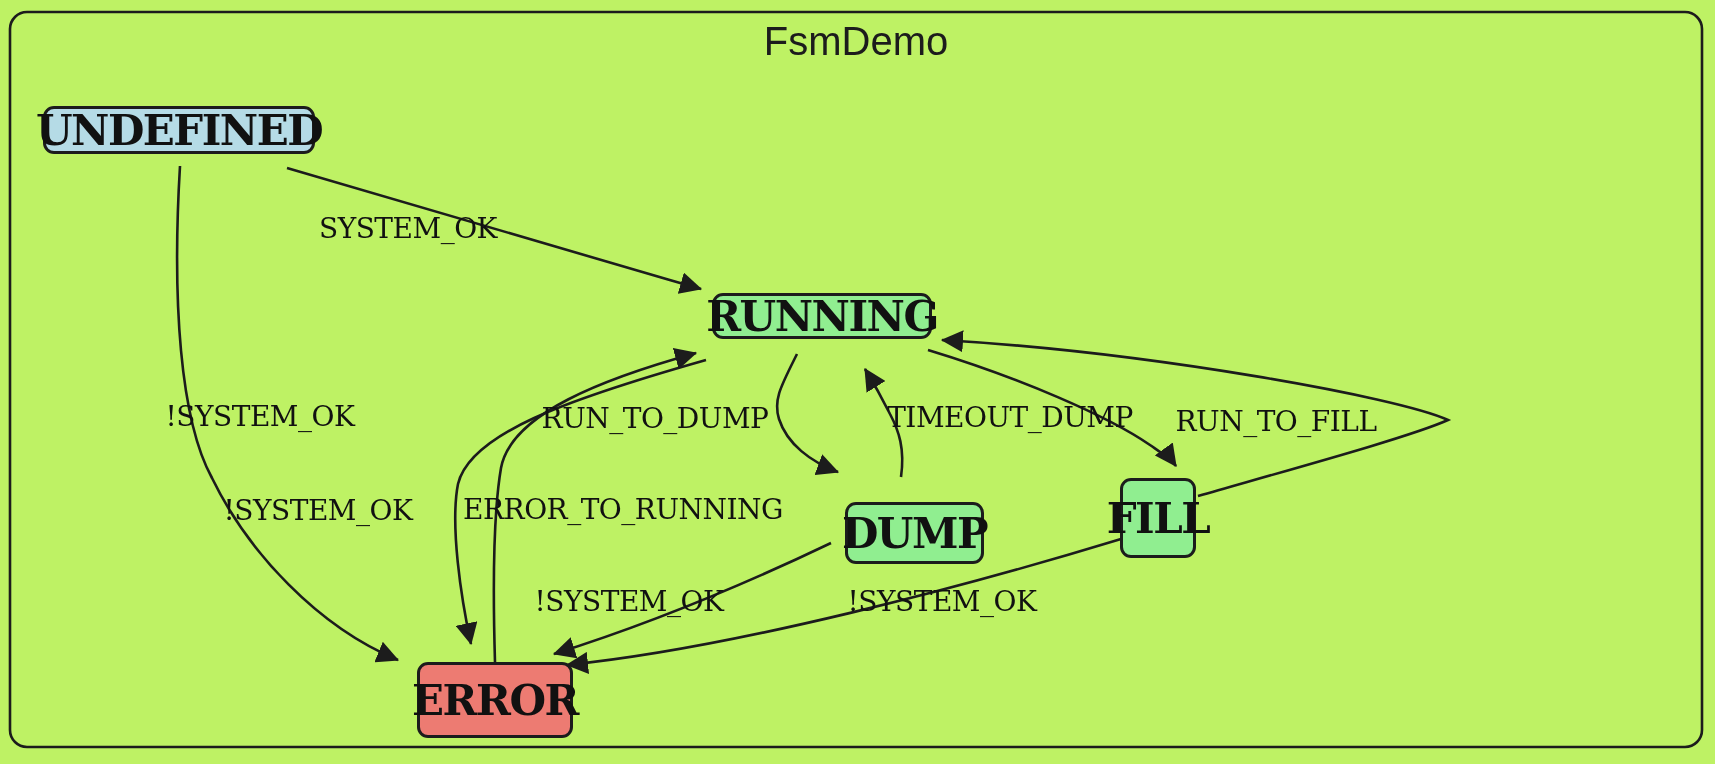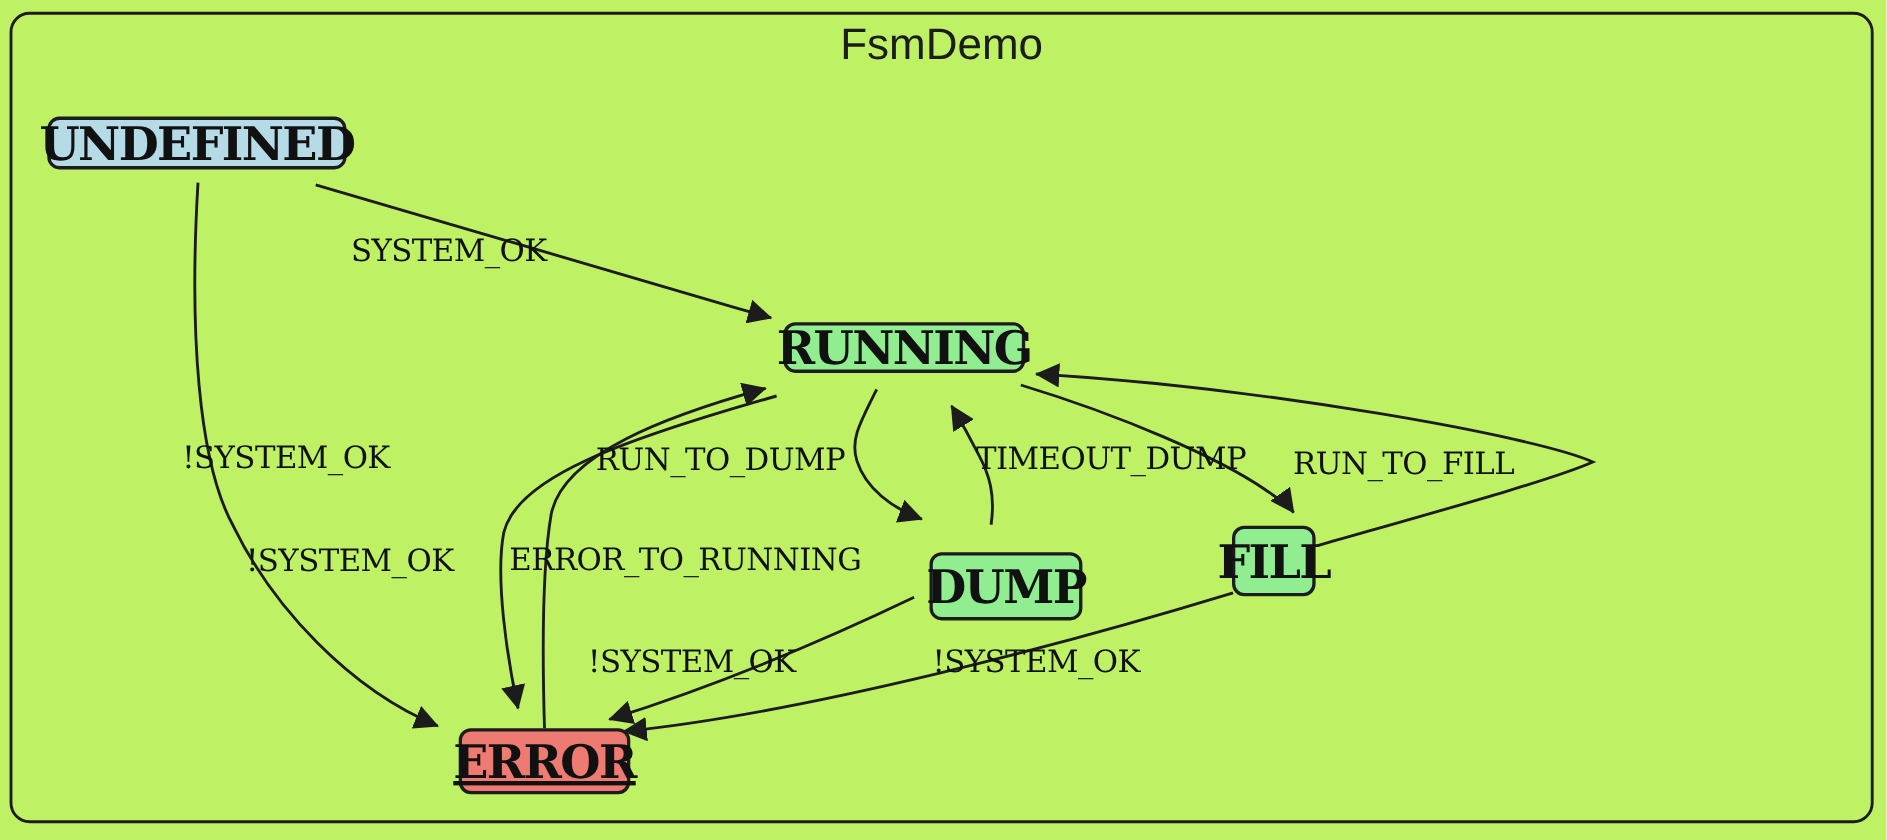--- a/index.html
+++ b/index.html
@@ -21,22 +21,22 @@
     position:absolute;box-sizing:border-box;
     border:3px solid #1c1c1c;border-radius:11px;
     display:flex;align-items:center;justify-content:center;
     font-family:"DejaVu Serif", serif;
     font-weight:bold;font-size:42px;letter-spacing:-1.5px;
     color:#111;white-space:nowrap;
   }
   .n-undefined{left:43px;top:106px;width:272px;height:48px;}
   .n-running{left:712px;top:293px;width:220px;height:46px;}
   .n-dump{left:845px;top:478px;width:139px;height:62px;margin-top:24px;}
-  .n-fill{left:1120px;top:478px;width:76px;height:64px;text-align:right;}
-  .n-error{left:417px;top:662px;width:156px;height:60px;text-decoration:underline;}
+  .n-fill{left:1120px;top:478px;width:76px;height:80px;text-align:right;}
+  .n-error{left:417px;top:662px;width:156px;height:76px;}
   .elabel{
     position:absolute;transform:translate(-50%,-50%);
     font-family:"DejaVu Serif", serif;
     font-size:28px;color:#111;white-space:nowrap;letter-spacing:-0.5px;text-align:right;
   }
   .elabel.bold{font-weight:normal;}
 </style>
 </head>
 <body>
 

